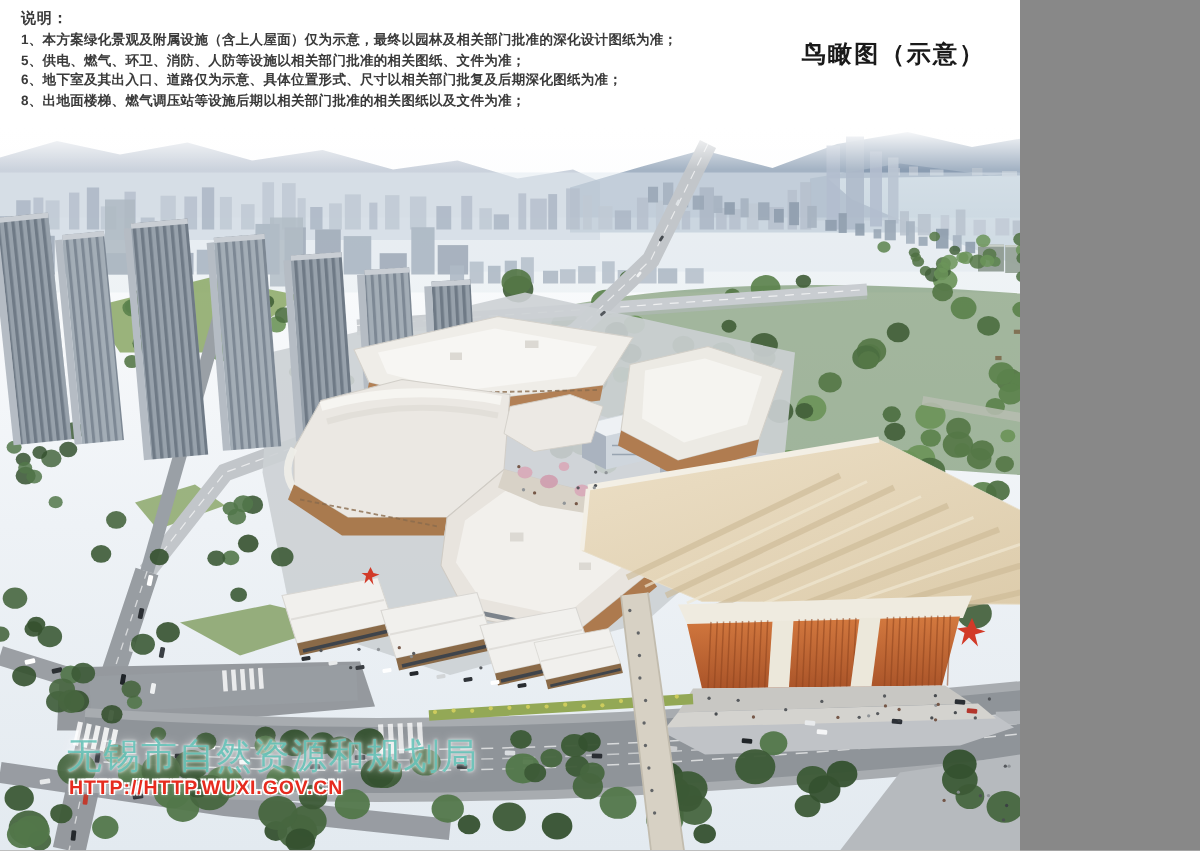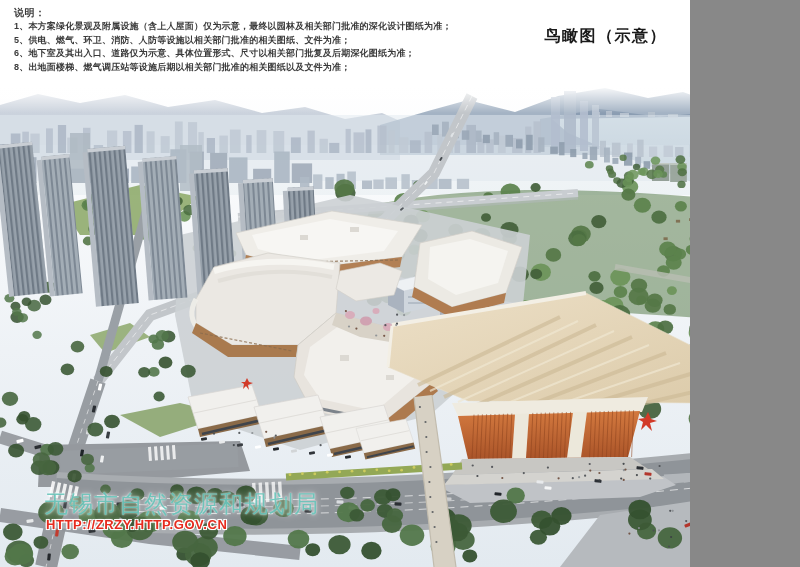--- a/index.html
+++ b/index.html
@@ -1,17 +1,17 @@
 <!DOCTYPE html>
 <html style="--title-ink: #1a1a1a; --note-ink: #3a3a3a; --watermark-teal: #6ec7bd; --watermark-red: #e62b1e; --mall-facade-tan: #b28055; --hall-facade-orange: #c06838; --sculpture-red: #d23a28; --lake-blue: #a9bfcf; --mountain-blue: #8da0b5; --greenery-green: #52774a; --road-grey: #8f9499;"><head>
 <meta charset="utf-8">
 <style>
   html,body{margin:0;padding:0;background:#888;}
   .page{position:relative;width:680px;height:567px;background:#fff;overflow:hidden;
-        font-family:"Liberation Sans","DejaVu Sans",sans-serif;padding-left:10px;}
+        font-family:"Liberation Sans","DejaVu Sans",sans-serif;}
   .notes{position:absolute;left:14px;top:6px;width:580px;color:var(--note-ink,#3a3a3a);}
   .notes-heading{font-size:10px;font-weight:bold;line-height:14px;letter-spacing:.5px;}
   .note-item{font-size:9px;line-height:13.6px;letter-spacing:.2px;white-space:nowrap;font-weight:bold;}
   .title{position:absolute;right:23px;top:26px;font-size:16px;font-weight:bold;
          letter-spacing:1.5px;color:var(--title-ink,#1a1a1a);margin-left:16px;}
   .render{position:absolute;left:0;top:85px;width:800px;height:482px;}
   .wm-agency{position:absolute;left:44px;top:488px;font-size:24px;font-weight:400;
      letter-spacing:1px;color:var(--watermark-teal,#6ec7bd);opacity:.92;white-space:nowrap;
      text-shadow:0 0 2px #fff,0 0 6px rgba(255,255,255,.85);}
   .wm-url{position:absolute;left:46px;top:517px;font-size:13px;font-weight:800;
@@ -949,14 +949,14 @@
         <circle cx="274.3" cy="352.7" r="1.1" fill="#8a8e92" opacity="0.9"></circle>
         <circle cx="266.2" cy="346.8" r="1.1" fill="#6b4a3a" opacity="0.9"></circle>
         <circle cx="214.0" cy="348.7" r="1.1" fill="#4a4e52" opacity="0.9"></circle>
         <circle cx="275.8" cy="350.6" r="1.1" fill="#4a4e52" opacity="0.9"></circle>
       </g>
 
     <rect x="0" y="0" width="800" height="28" fill="url(#fadeTop)"></rect>
   </svg>
 
   <div class="wm-agency">无锡市自然资源和规划局</div>
-  <div class="wm-url">HTTP://ZRZY.HTTP.GOV.CN</div>
+  <div class="wm-url">HTTP://HTTP.WUXI.GOV.CN</div>
 </div>
 
 </body></html>

